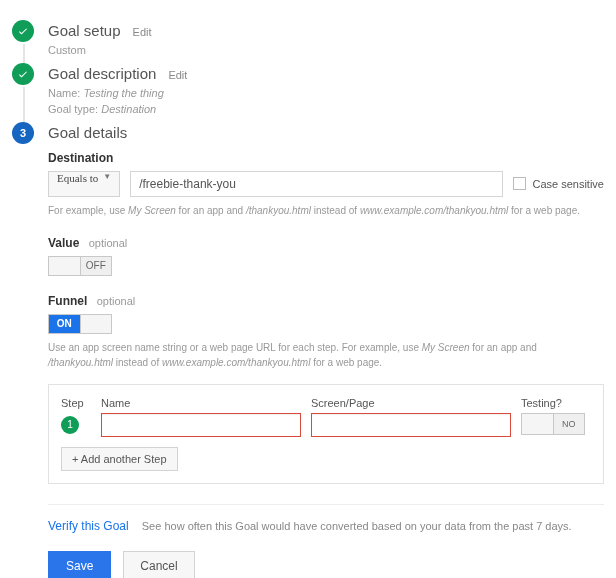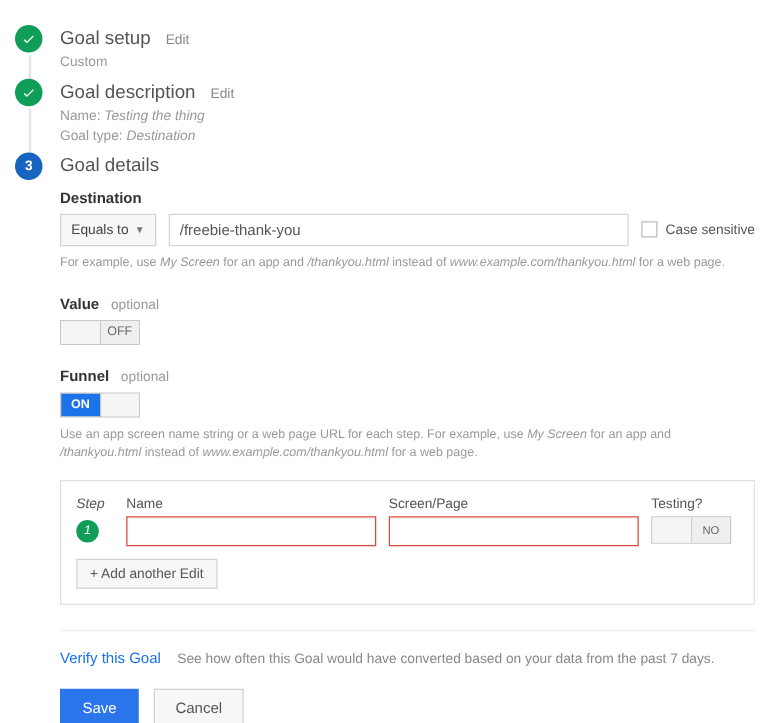--- a/index.html
+++ b/index.html
@@ -43,22 +43,22 @@
   .step-head { display: flex; align-items: baseline; }
   .step-title { font-size: 15px; color: #555; font-weight: 400; margin-right: 12px; }
   .edit-link { font-size: 11px; color: #888; cursor: pointer; }
   .sub { color: #999; font-size: 11px; line-height: 1.5; margin-top: 3px; }
   .sub .val-it { font-style: italic; }
   .section-label { font-weight: bold; font-size: 12px; margin: 10px 0 6px; color: #333; }
   .row { display: flex; align-items: center; gap: 10px; }
   .match-select {
     border: 1px solid #d3d3d3; background: #f7f7f7;
     height: 26px; padding: 0 8px; font-size: 11px;
-    display: inline-flex; align-items: center; gap: 5px;
-    cursor: pointer; color: #444;
+    display: inline-flex; align-items: flex-start; gap: 5px;
+    cursor: pointer; color: #444; font-family: Liberation Serif, serif;
   }
   .match-select .tri { font-size: 8px; color: #777; }
   .text-input {
     border: 1px solid #d5d5d5;
     height: 26px;
     padding: 0 8px;
     font-size: 12px;
     color: #555;
     flex: 1;
   }
@@ -76,21 +76,21 @@
   .toggle > div { flex: 1; display: flex; align-items: center; justify-content: center; font-size: 10px; }
   .tog-off .l { background: #f5f5f5; }
   .tog-off .r { background: #efefef; color: #666; }
   .tog-on .l { background: #1a73e8; color: #fff; font-weight: bold; }
   .tog-on .r { background: #f5f5f5; }
   .toggle .l, .toggle .r { border: none; }
   .tog-off .l { border-right: 1px solid #c8c8c8; }
   .tog-on .l { border-right: 1px solid #c8c8c8; }
   .panel { border: 1px solid #e2e2e2; padding: 12px; margin-top: 14px; }
   .step-table-head { display: flex; font-size: 11px; color: #555; margin-bottom: 4px; }
-  .col-step { width: 40px; font-style: italic; }
+  .col-step { width: 40px; }
   .col-name { width: 200px; }
   .col-screen { width: 200px; margin-left: 10px; }
   .col-req { margin-left: auto; width: 70px; text-align: left; }
   .step-table-row { display: flex; align-items: center; }
   .num-circle {
     width: 18px; height: 18px; border-radius: 50%;
     background: #0f9d58; color: #fff; font-size: 10px;
     display: flex; align-items: center; justify-content: center;
   }
   .err-input {
@@ -222,21 +222,21 @@
             </div>
             <div class="col-name"><input type="text" class="err-input" style="width: 100%;"></div>
             <div class="col-screen"><input type="text" class="err-input" style="width: 100%;"></div>
             <div class="col-req">
               <div class="req-toggle">
                 <div class="l"></div>
                 <div class="r">NO</div>
               </div>
             </div>
           </div>
-          <div class="add-step-btn">+ Add another Edit</div>
+          <div class="add-step-btn">+ Add another Step</div>
         </div>
       </div>
 
       <hr class="div">
       <div class="verify-line">
         <span class="verify-link">Verify this Goal</span>
         <span>See how often this Goal would have converted based on your data from the past 7 days.</span>
       </div>
 
       <div class="btns">

